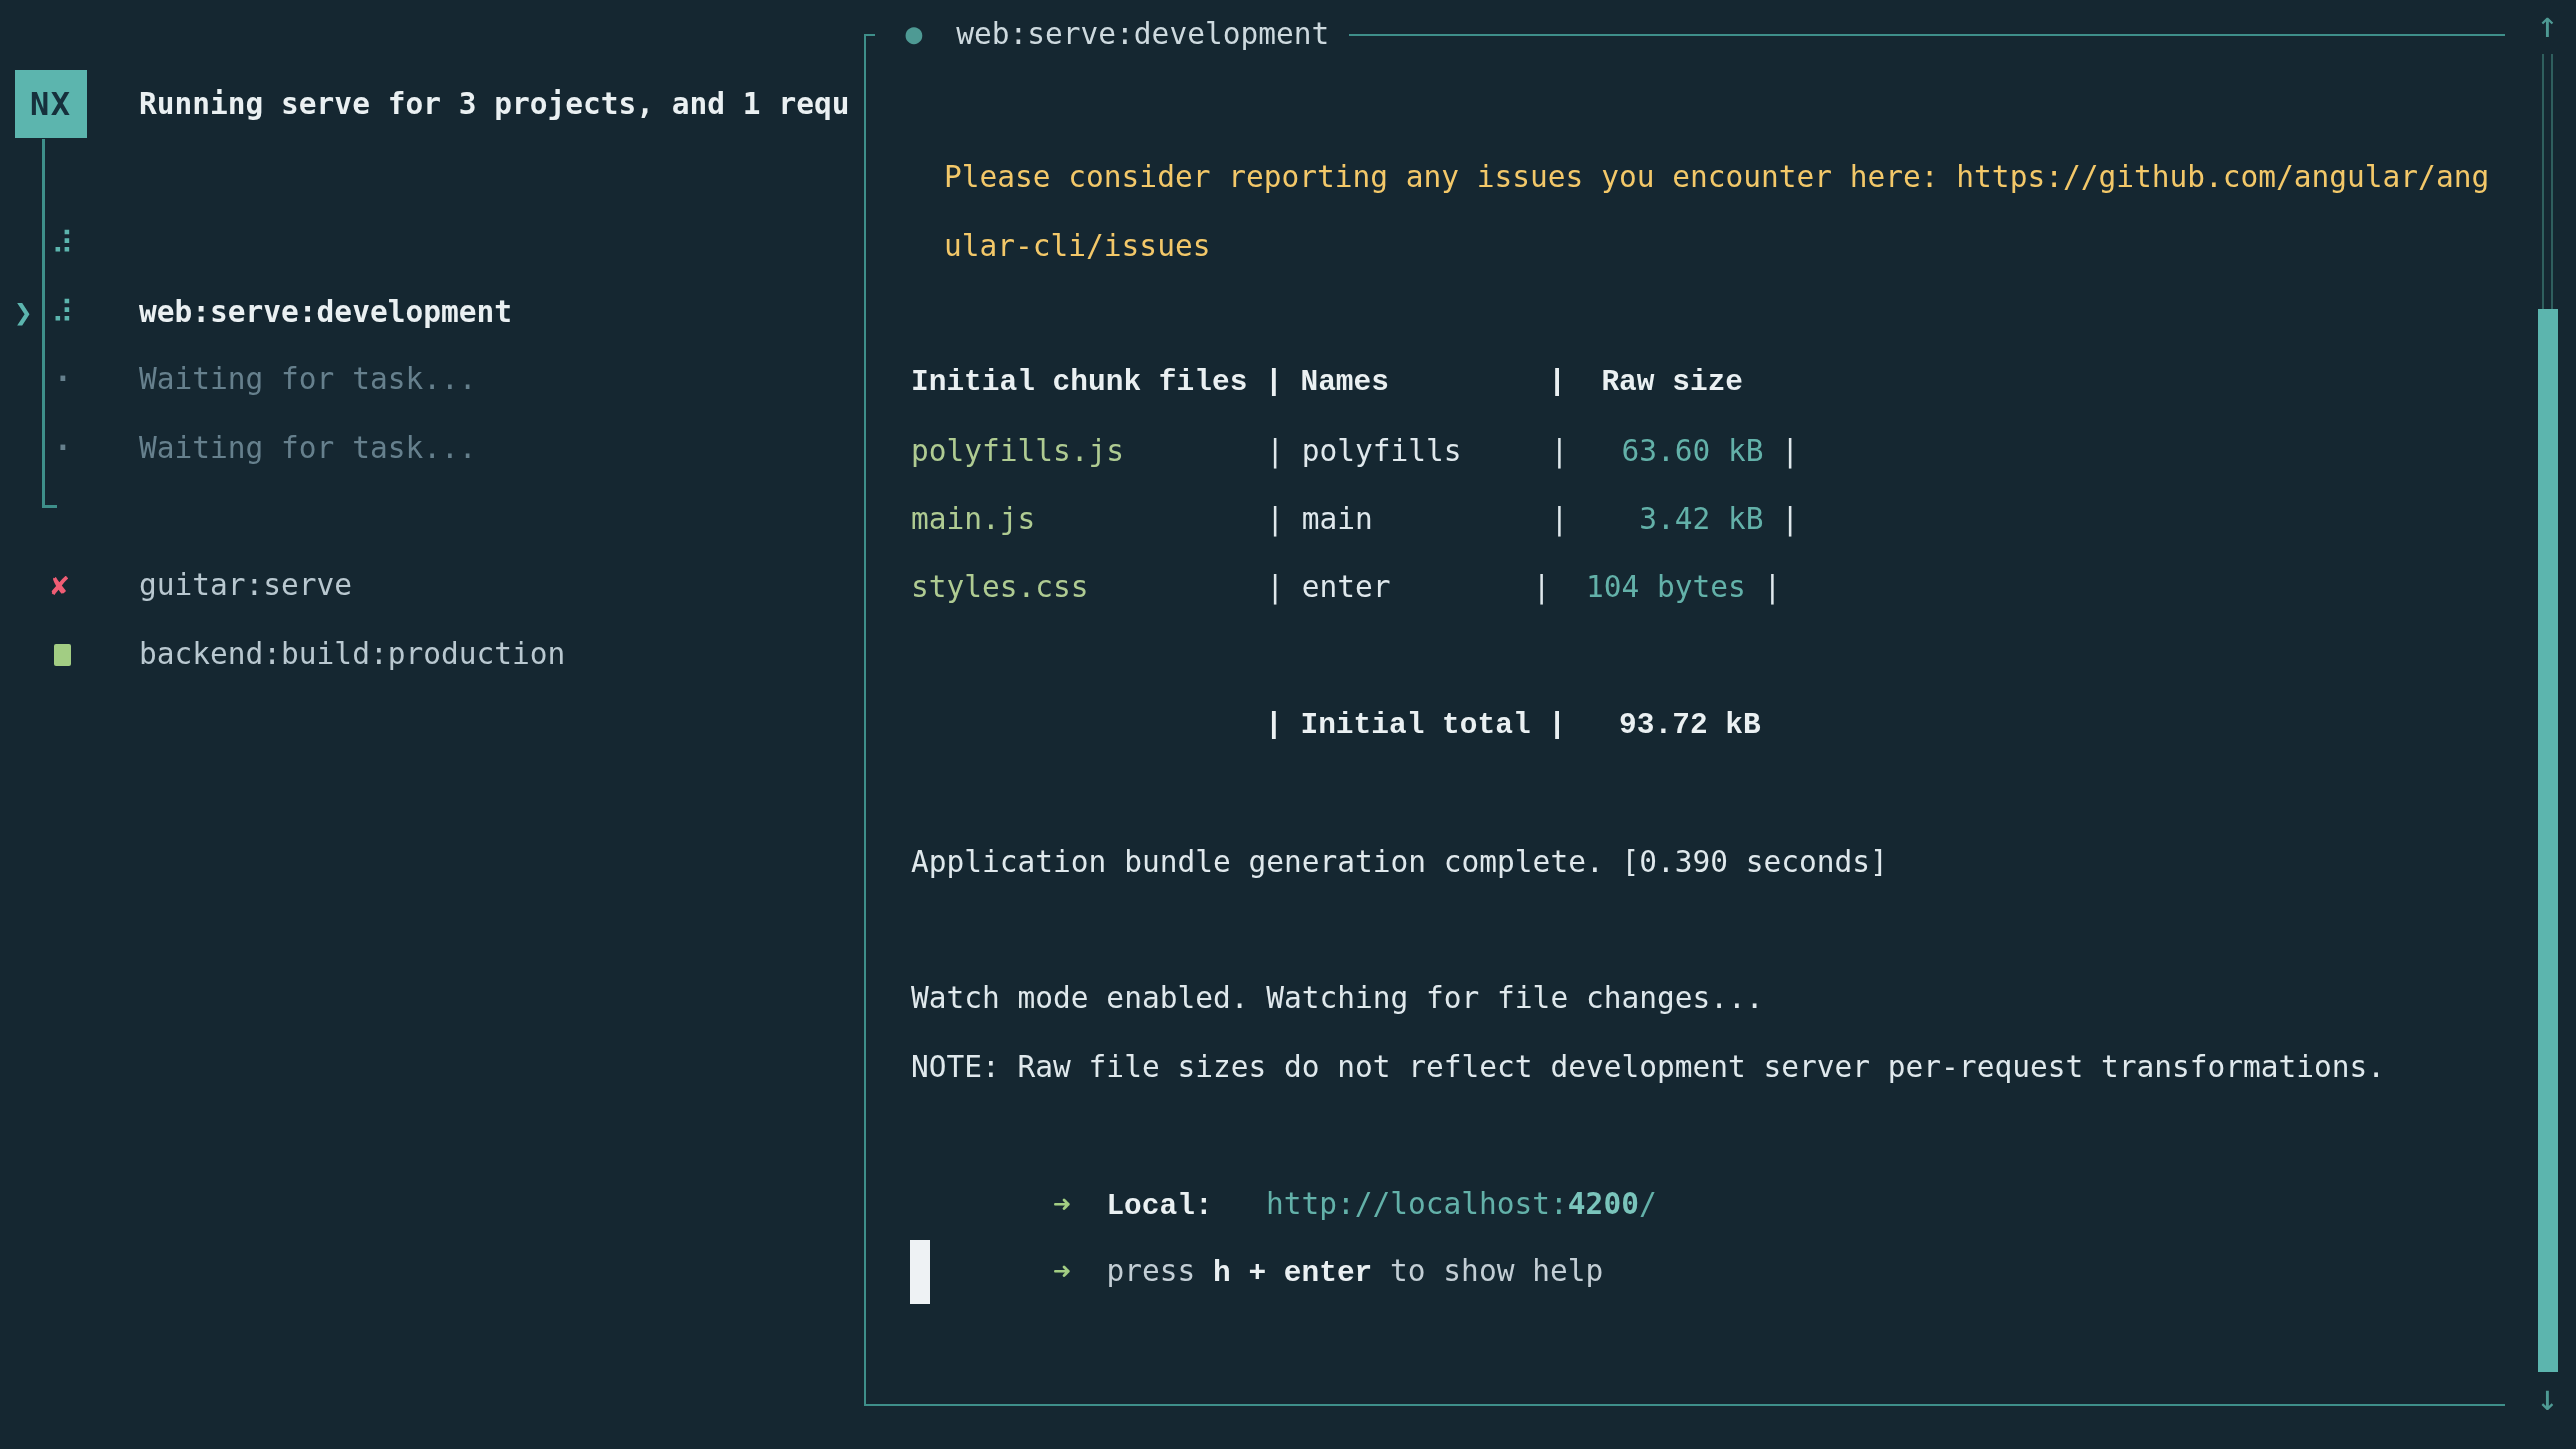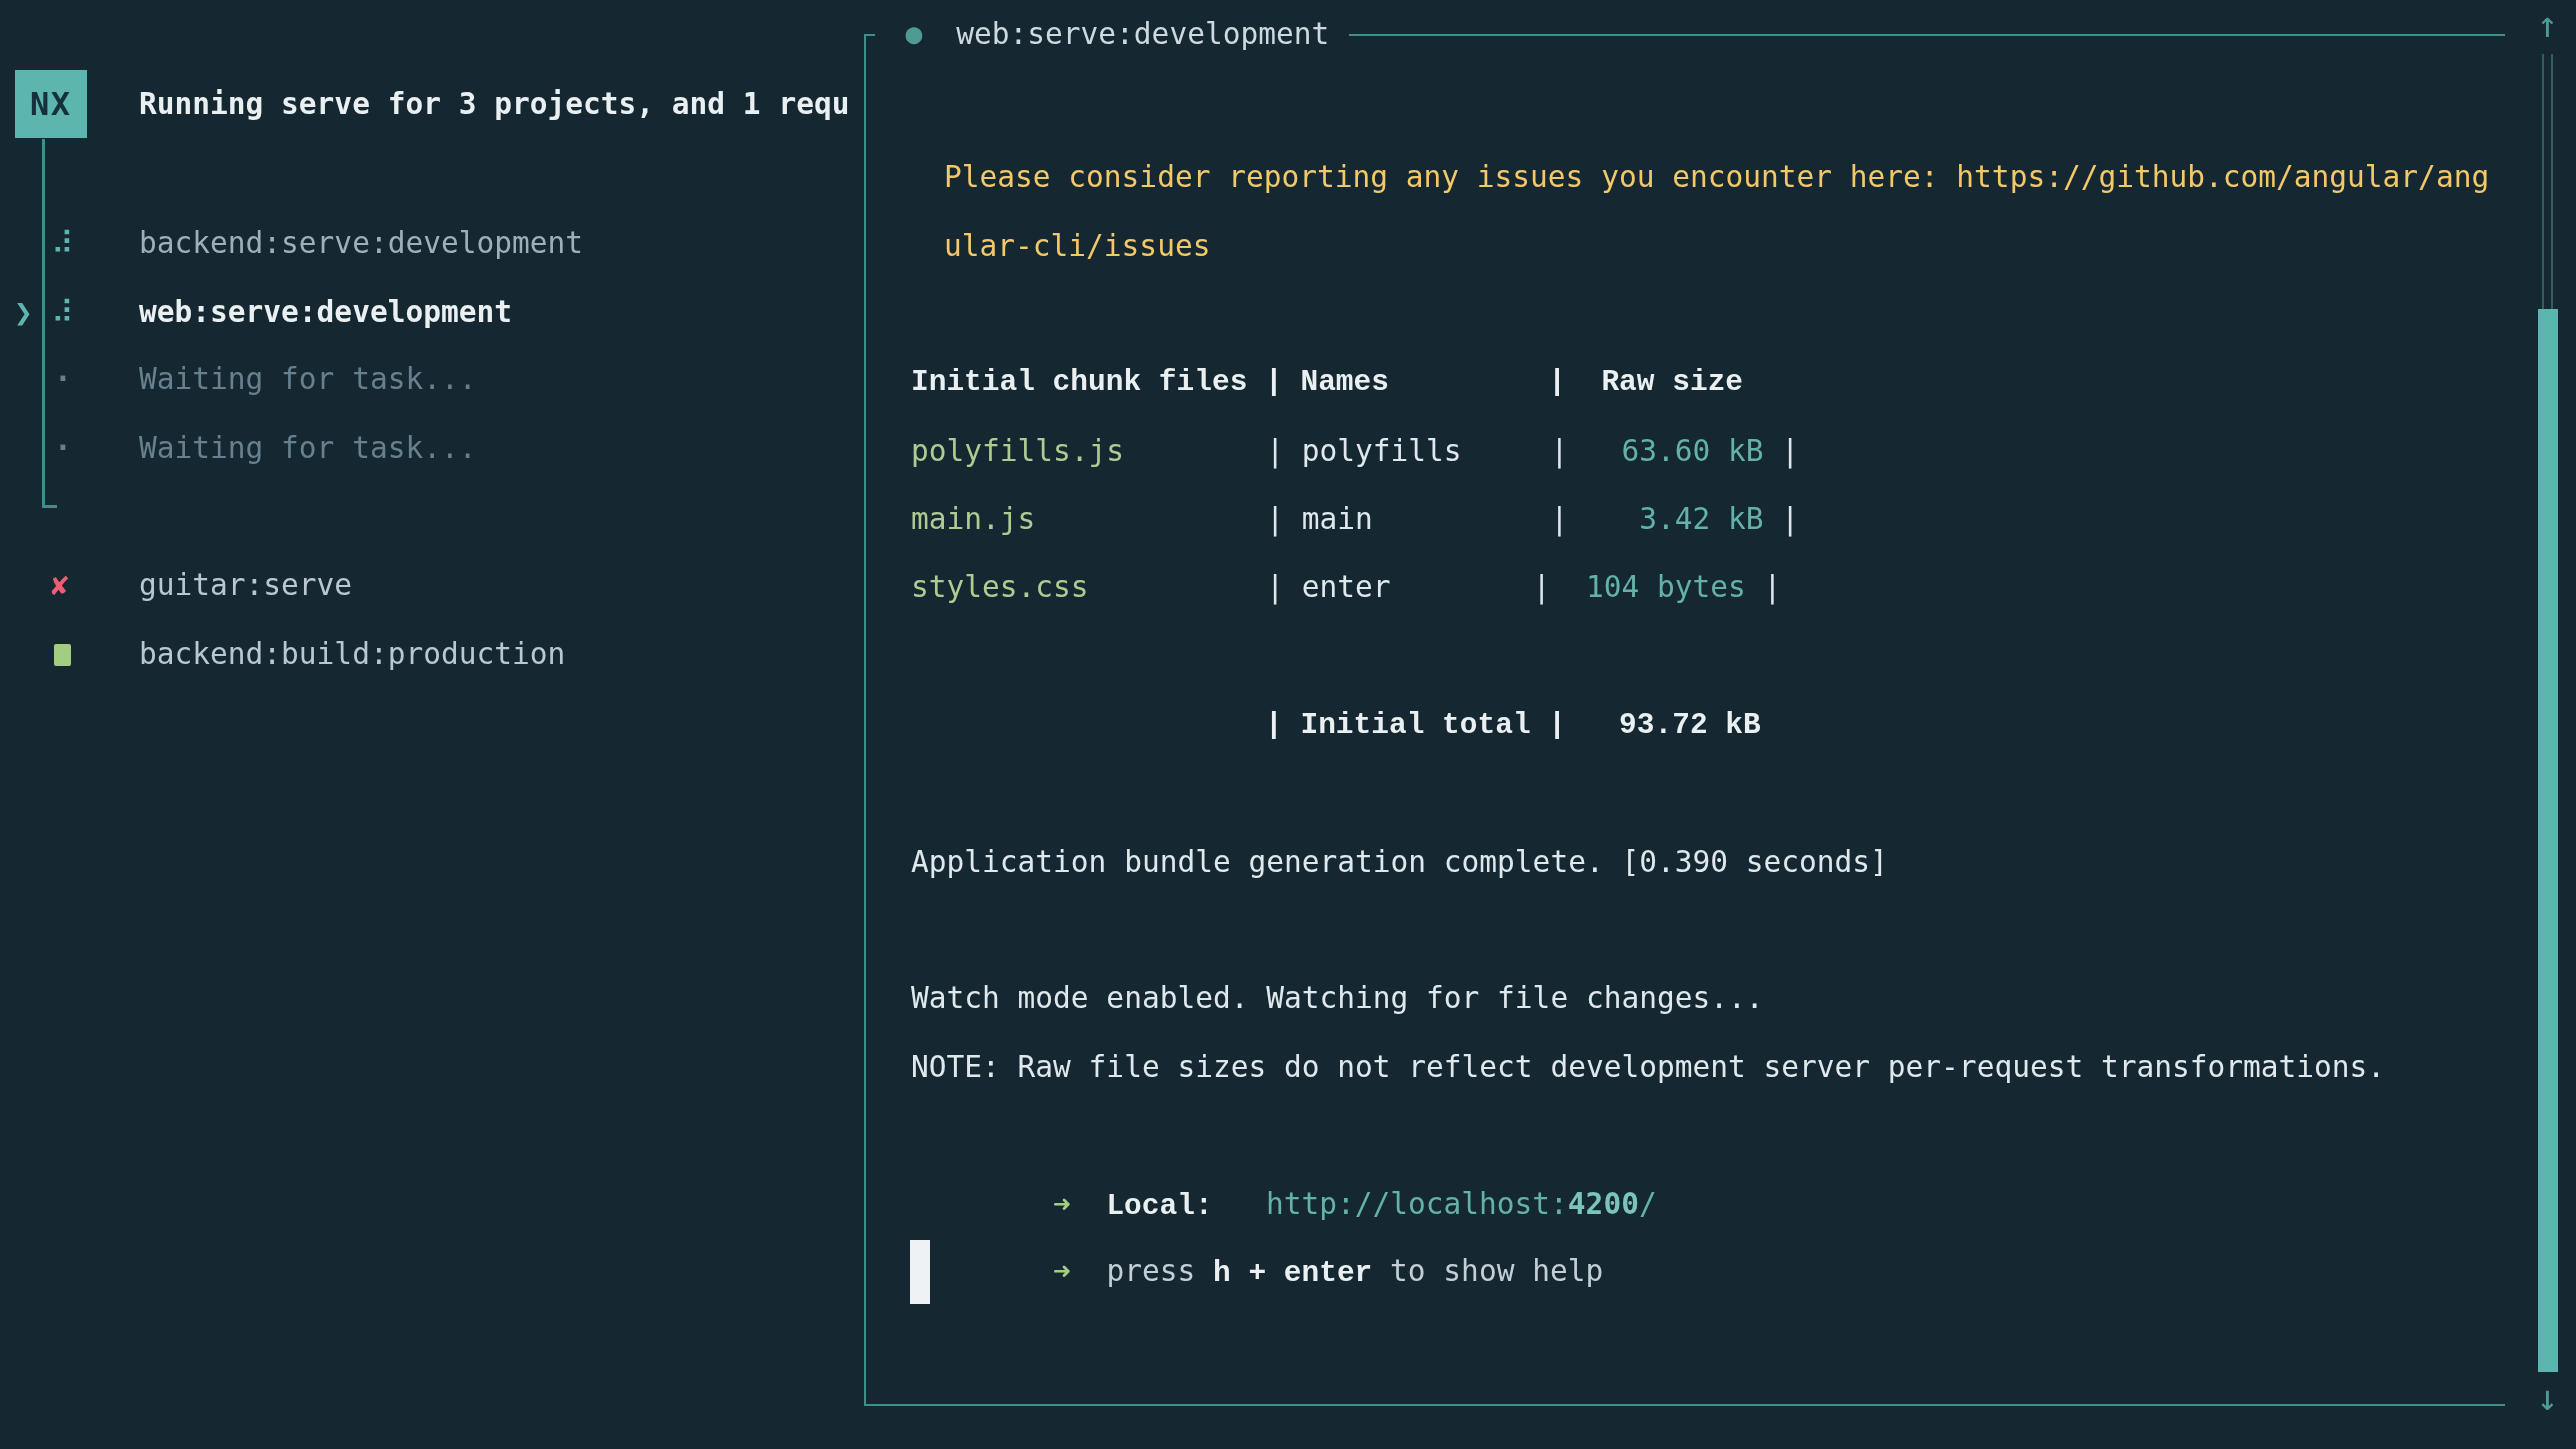--- a/index.html
+++ b/index.html
@@ -112,21 +112,21 @@
 <div class="screen">
 
   <aside class="left-panel">
     <div class="nx-logo">NX</div>
     <div class="app-title">Running serve for 3 projects, and 1 requ</div>
 
     <div class="tree-vline"></div>
     <div class="tree-foot"></div>
 
     <ul class="task-list" id="task-list">
-        <li class="task"><span class="icon spinner-icon">⠼</span><span class="label normal">backend:serve:development</span></li>
+        <li class="task"><span class="icon spinner-icon">⠼</span></li>
         <li class="task"><span class="pointer">❯</span><span class="icon spinner-icon">⠼</span><span class="label selected">web:serve:development</span></li>
         <li class="task"><span class="icon dot-icon">·</span><span class="label dim">Waiting for task...</span></li>
         <li class="task"><span class="icon dot-icon">·</span><span class="label dim">Waiting for task...</span></li>
         <li class="task"><span class="icon cross-icon">✘</span><span class="label bright">guitar:serve</span></li>
         <li class="task"><span class="icon square-icon"></span><span class="label bright">backend:build:production</span></li>
       </ul>
 
     <div class="pager">
       <span class="arrow">←</span><span class="page" style="margin:0 4px">1/1</span><span class="arrow">→</span>
     </div>

